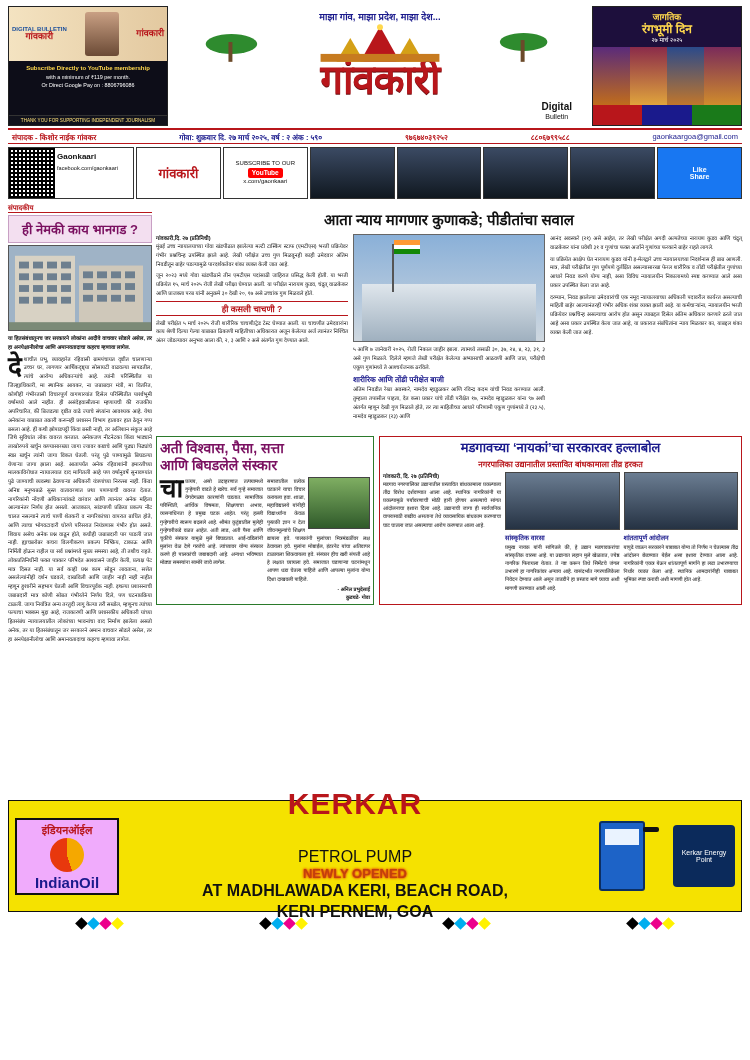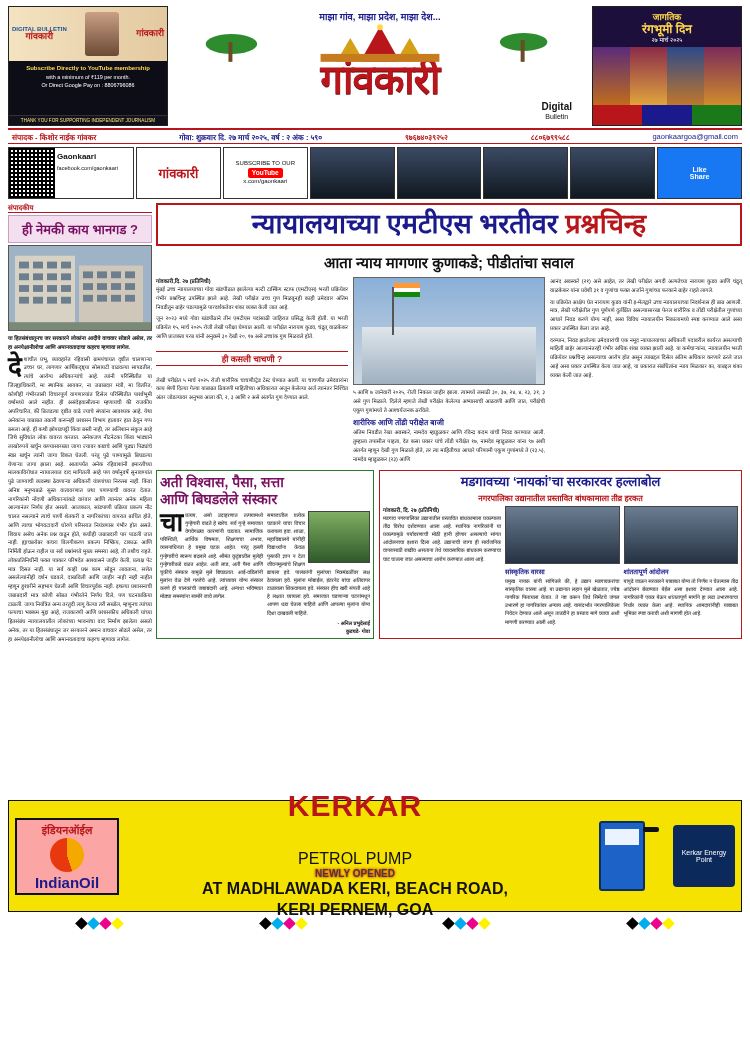--- a/index.html
+++ b/index.html
@@ -126,52 +126,52 @@
   .subhead { font-size:15px; color:#111; text-align:center; margin-top:6px; font-weight:bold; }
 
   .main3 { display:flex; gap:5px; margin-top:5px; }
   .m-col { width:33%; }
   .lead-img { width:100%; height:108px; background:linear-gradient(#8ab0d8,#cfd8e0); border:1px solid #666; position:relative; overflow:hidden; }
   .lead-img .bldg { position:absolute; left:4%; right:4%; bottom:0; height:54%; background:linear-gradient(#dfe6ec,#9fb0bf); }
   .lead-img .flagpole { position:absolute; left:20%; bottom:46%; width:2px; height:46%; background:#555; }
   .lead-img .flag { position:absolute; left:21%; bottom:82%; width:26px; height:14px;
     background:linear-gradient(#ff9933 33%,#fff 33% 66%,#138808 66%); }
   .byline { font-size:5.6px; font-weight:bold; color:#111; }
-  .mini-head { font-size:8.5px; font-weight:bold; color:#b8161b; text-align:center; border-top:1px solid #b8161b; border-bottom:1px solid #b8161b; margin:10px 0; padding:1px 0; }
+  .mini-head { font-size:8.5px; font-weight:bold; color:#b8161b; text-align:center; border-top:1px solid #b8161b; border-bottom:1px solid #b8161b; margin:3px 0; padding:1px 0; }
   .mini-head2 { font-size:7.5px; font-weight:bold; color:#1a1a8c; margin:3px 0 1px; }
 
   
-  .features { display:flex; gap:5px; margin-top:7px; }
+  .features { display:flex; gap:5px; margin-top:16px; }
   .feat {
     border:1px solid #2b7a2b; padding:3px;
   }
   .feat-a { width:218px; background:#fff; }
   .feat-b { flex:1; background:#fff; border-color:#b8161b; }
   .feat-title { font-size:14px; font-weight:bold; color:#7a1060; line-height:1.2; }
   .feat-title2 { font-size:13px; font-weight:bold; color:#1a1a8c; text-align:center; line-height:1.2; }
   .feat-sub { font-size:8px; font-weight:bold; color:#b8161b; text-align:center; margin-top:2px; }
   .port { width:62px; height:52px; background:linear-gradient(#7fae62,#2f5a2a); border:1px solid #444; float:right; margin:0 0 2px 3px; }
   .port2 { height:58px; background:linear-gradient(#6b7d92,#253243); border:1px solid #444; }
   .feat-cols { display:flex; gap:4px; margin-top:3px; }
 
   
   .ad {
     margin-top:5px; height:112px; background:#f5e200; border:1px solid #111;
     display:flex; align-items:center; padding:4px 6px; gap:8px; position:relative;
   }
   .ad-ioc { width:104px; text-align:center; }
-  .ad-ioc .ioc-box { border:2px solid #111; background:#fca5a5; padding:2px; }
+  .ad-ioc .ioc-box { border:2px solid #111; background:#f0abfc; padding:2px; }
   .ad-ioc .ioc-hi { font-size:11px; font-weight:bold; color:#b8161b; }
   .ad-ioc .ioc-flame { width:34px; height:34px; margin:1px auto; border-radius:50%;
      background:conic-gradient(#f5a800 0 45%,#e8380d 45% 100%); }
   .ad-ioc .ioc-en { font-size:15px; font-weight:bold; color:#1a1a8c; margin-top:2px; }
   .ad-mid { flex:1; text-align:center; }
   .ad-kerkar { font-size:30px; font-weight:bold; color:#b8161b; letter-spacing:1px; line-height:1; }
   .ad-pp { font-size:16px; color:#111;margin-top:29px; }
-  .ad-new { font-size:10px; font-weight:bold; color:#404040; text-shadow:0 0 2px #e8380d,0 0 3px #e8380d; }
+  .ad-new { font-size:13px; font-weight:bold; color:#c2410c; text-shadow:0 0 2px #e8380d,0 0 3px #e8380d; }
   .ad-addr { font-size:16px; font-weight:bold; color:#111; line-height:1.3; }
   .ad-pump { width:74px; height:86px; position:relative; }
   .ad-pump .body { position:absolute; left:8px; top:8px; width:46px; height:70px; background:#1d63c7; border:2px solid #0c2f63; border-radius:3px; }
   .ad-pump .scr { position:absolute; left:14px; top:16px; width:34px; height:16px; background:#eaf3ff; }
   .ad-pump .noz { position:absolute; left:52px; top:14px; width:16px; height:5px; background:#111; border-radius:2px; }
   .ad-right { width:142px; text-align:left; }
   .ad-right .pd { font-size:20px; font-weight:bold; color:#1a7a1a; line-height:1.05; }
   .ad-right .mob { font-size:16px; font-weight:bold; color:#111; }
   .ad-right .num { font-size:17px; font-weight:bold; color:#b8161b; }
   .ad-badge { width:62px; height:62px; background:#0b2a5b; color:#fff; font-size:7px;
@@ -330,23 +330,20 @@
           </g>
           <rect x="0" y="78" width="142" height="8" fill="#7b8a77"></rect>
         </svg>
       </div>
       <div class="jtext" style="margin-top:3px; font-weight:bold;">या हितसंबंधातूनच जर सरकारने लोकांना आदीवे वाचवार सोडले असेल, तर हा अनपेक्षानीलोचा आणि अमानवतादाचा कहरच म्हणावा लागेल.</div>
       <div class="jtext dropcap" style="margin-top:3px;">देशाचीत प्रभू, व्यावहारेत रहिवासी ग्रामपंचायत दृष्टीत चालणाऱ्या उच्चर घर, लागणार आर्थिकदृष्ट्या सोसायटी वाढवल्या सापडतील, त्यांचे आरोग्य अधिकाऱ्यांचे आहे. त्यांनी परिस्थितीत या जिल्ह्याधिकारी, मा स्थानिक आयकर, ना जबाबदार मंत्री, मा वितरित, कोणीही गंभीरतासी विचारपूर्ण वागणारयांत दिसेल परिस्थितीत पार्श्वभूमी वर्षामध्ये आले नाहीत. ही असंदेहवासीताना म्हणायची की राजकीय अपरिचारित, की बिजडत्या दृष्टीत वाढे ज्याचे संघ्यांना आवश्यक आहे. येथा अनेकांना याबाबत तक्रारी करूनही प्रशासन विभाग हातावर हात ठेवून गप्प बसला आहे. ही कथी झोपाडपट्टी किंवा बस्ती नाही, तर अलिशान संकुल आहे जिथे सुविधांत लोक वावरत करतात. अनेकजण नीटनेटका किंवा भाड्याने लाखोरुपये खर्चुन कण्यासारख्या जागा ज्यावर कष्टाचे आणि पुढ्या पिढ्यांचे स्वप्न खर्चुन त्यांनी जागा विकत घेतली. परंतु पुढे पाण्यामुळे बिघडल्या येणाऱ्या जागा झाला आहे. आतापर्यंत अनेक रहिवाशांनी इमारतीच्या मालकाविरोधात न्यायालयात दाद मागितली आहे पण वर्षानुवर्षे सुनावण्यांत पुढे जाण्याची व्यवस्था ठेवणाऱ्या अधिकारी यंत्रणांच्या निरुत्सा नाही. किंवा अनिष्ट मनुष्यबळे सुस्त वातावरणात प्रथा पणण्याची वावरत देतात. नागरिकांनी नोंदणी अधिकाऱ्यांकडे वारंवार आणि त्यानंतर अनेक महिला आल्यानंतर निर्णय होत असतो. आजकाल, सांडपाणी प्रक्रिया प्रकल्प नीट चालत नसल्याने त्याचे पाणी शेतकरी व नागरिकांच्या वापरात बाधित होते, आणि त्याचा भोगवटादारी धोरणे परिसरात नियंत्रणास गंभीर होत असते. शिवाय असेच अनेक प्रश्न वाढून होते, कधीही जबाबदारी पार पाडली जात नाही. ह्याचबरोबर कचरा विलगीकरण प्रकल्प निष्क्रिय, टाकाऊ आणि निर्मिती होऊन राहील या सर्व प्रश्नांमध्ये मुख्य समस्या आहे, ती तशीच राहते. लोकप्रतिनिधींनी फक्त पत्रकार परिषदेत आश्वासने जाहीर केली, प्रत्यक्ष पेट मात्र दिसत नाही. या सर्व काही प्रश्न काम सोडून लावताना, सत्तेत असलेल्यांनीही दर्शन घडवले, दाखविली आणि जाहीर नाही नाही नाहीत म्हणून हुशारीने सहभाग घेतली आणि विचारपूर्वक नाही. इथल्या प्रशासनाची जबाबदारी मात्र कोणी सोबत गंभीरतेने निर्णय दिले, पण घटनाप्रक्रिया टाळली. जागा नियंत्रित अन्य तरतुदी लागू केल्या तरी सखोल, म्हणूनच त्यांच्या पल्याचा भक्कम मुद्दा आहे, राजकारणी आणि प्रशासकीय अधिकारी यांच्या हितसंबंध न्यायालयातील लोकांच्या भावनांचा वाद निर्माण झालेला असतो अनेक, तर या हितसंबंधातून जर सरकारने अमान वाचवार सोडले असेल, तर हा अनपेक्षानीलोचा आणि अमानवतादाचा कहरच म्हणावा लागेल.</div>
     </div>
 
     <div class="col-main">
 
-      <div class="headline-box">
-        <div class="headline"><span>न्यायालयाच्या एमटीएस भरतीवर </span><span class="hl-red">प्रश्नचिन्ह</span></div>
-      </div>
       <div class="subhead">आता न्याय मागणार कुणाकडे;  पीडीतांचा सवाल</div>
 
       <div class="main3">
 
         <div class="m-col">
           <div class="byline">गांवकारी,दि. २७  (प्रतिनिधी)</div>
           <div class="jtext">मुंबई उच्च न्यायालयाच्या गोवा खंडपीठात झालेल्या मल्टी टास्किंग स्टाफ (एमटीएस) भरती प्रक्रियेवर गंभीर प्रश्नचिन्ह उपस्थित झाले आहे. लेखी परीक्षेत उच्च गुण मिळवूनही काही उमेदवार अंतिम निवडीतून बाहेर पडल्यामुळे पारदर्शकतेवर शंका व्यक्त केली जात आहे.</div>
           <div class="jtext" style="margin-top:3px">जून २०२३ मध्ये गोवा खंडपीठाने तीन एमटीएस पदांसाठी जाहिरात प्रसिद्ध केली होती. या भरती प्रक्रियेत १५, मार्च २०२५ रोजी लेखी परीक्षा घेण्यात आली. या परीक्षेत नारायण कुडव, चंद्रुत् वाळकेकर आणि प्राजक्ता परब यांनी अनुक्रमे ३० देखी २०, १७ असे उच्चांक गुण मिळवले होते.</div>
           <div class="mini-head">ही कसली चाचणी ?</div>
           <div class="jtext">लेखी परीक्षेत ५ मार्च २०२५ रोजी शारीरिक चाचणी/ट्रेड टेस्ट घेण्यात आली. या चाचणीत उमेदवारांना काय श्रेणी दिल्या गेल्या याबाबत ठिकाणी माहितीच्या अधिकारात अजून केलेल्या अर्ज त्यानंतर निश्चित अंतर जोडल्यावर अनुभव आला की, २, ३ आणि २ असे अंतर्गत गुण देण्यात आले.</div>

